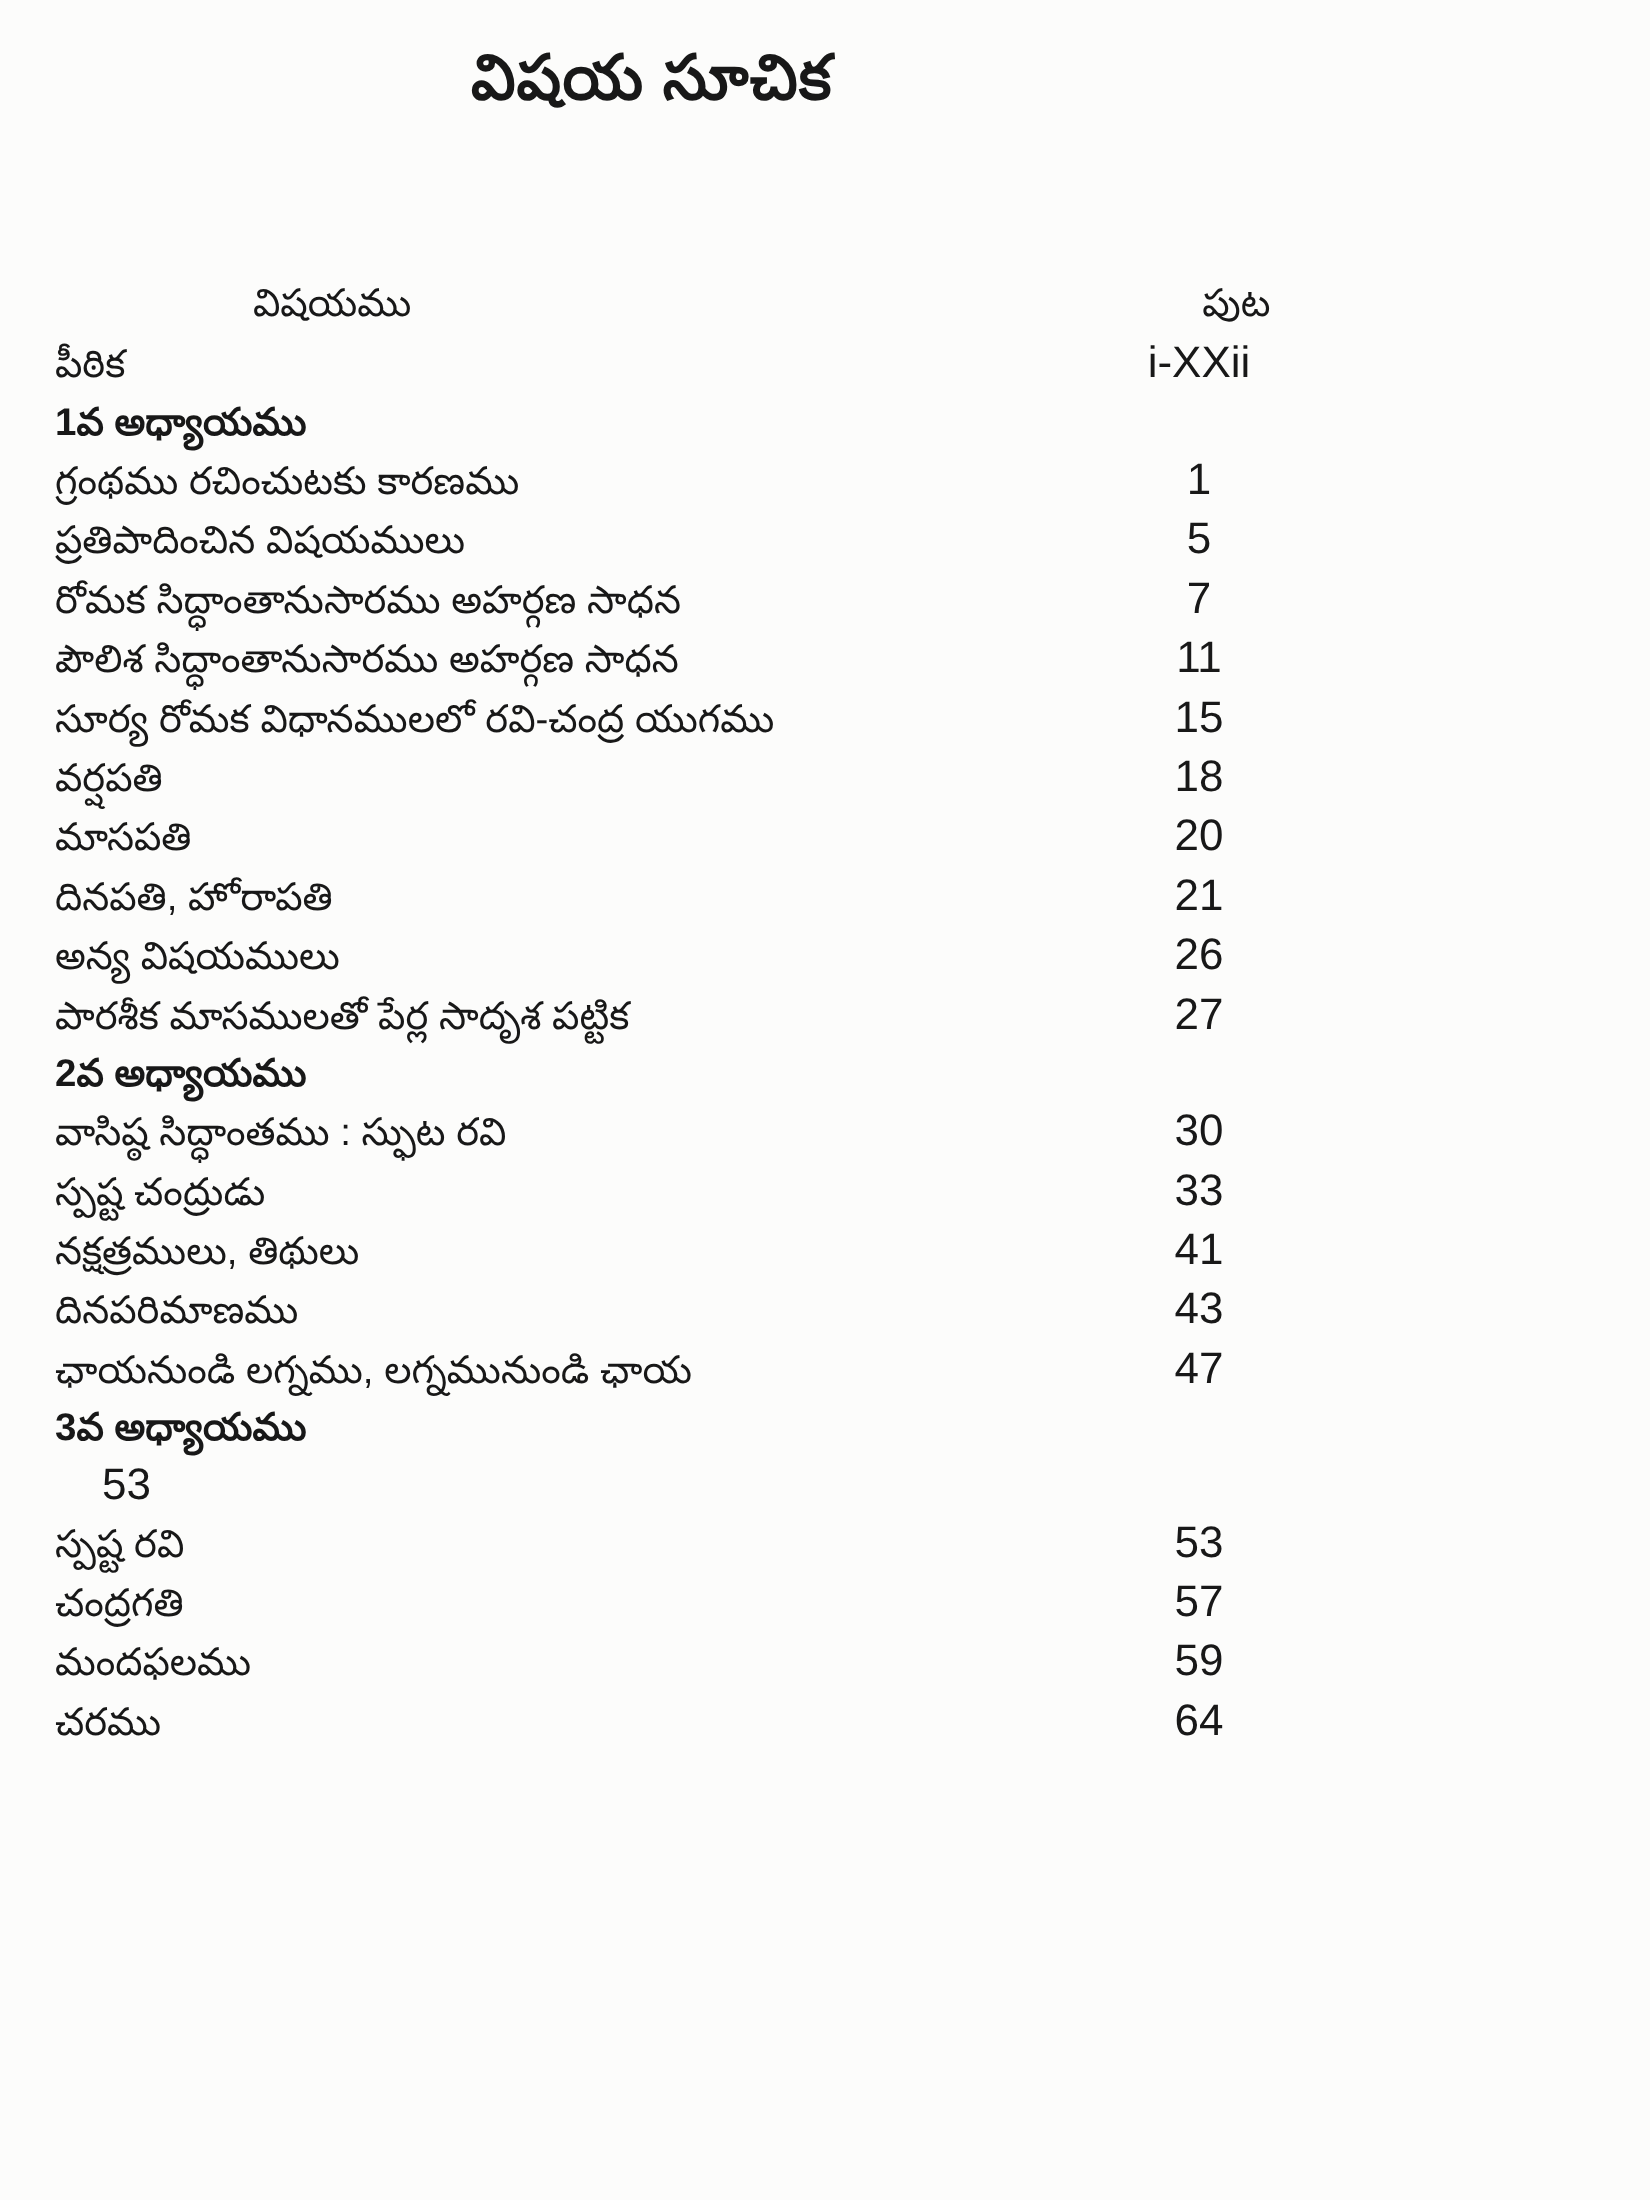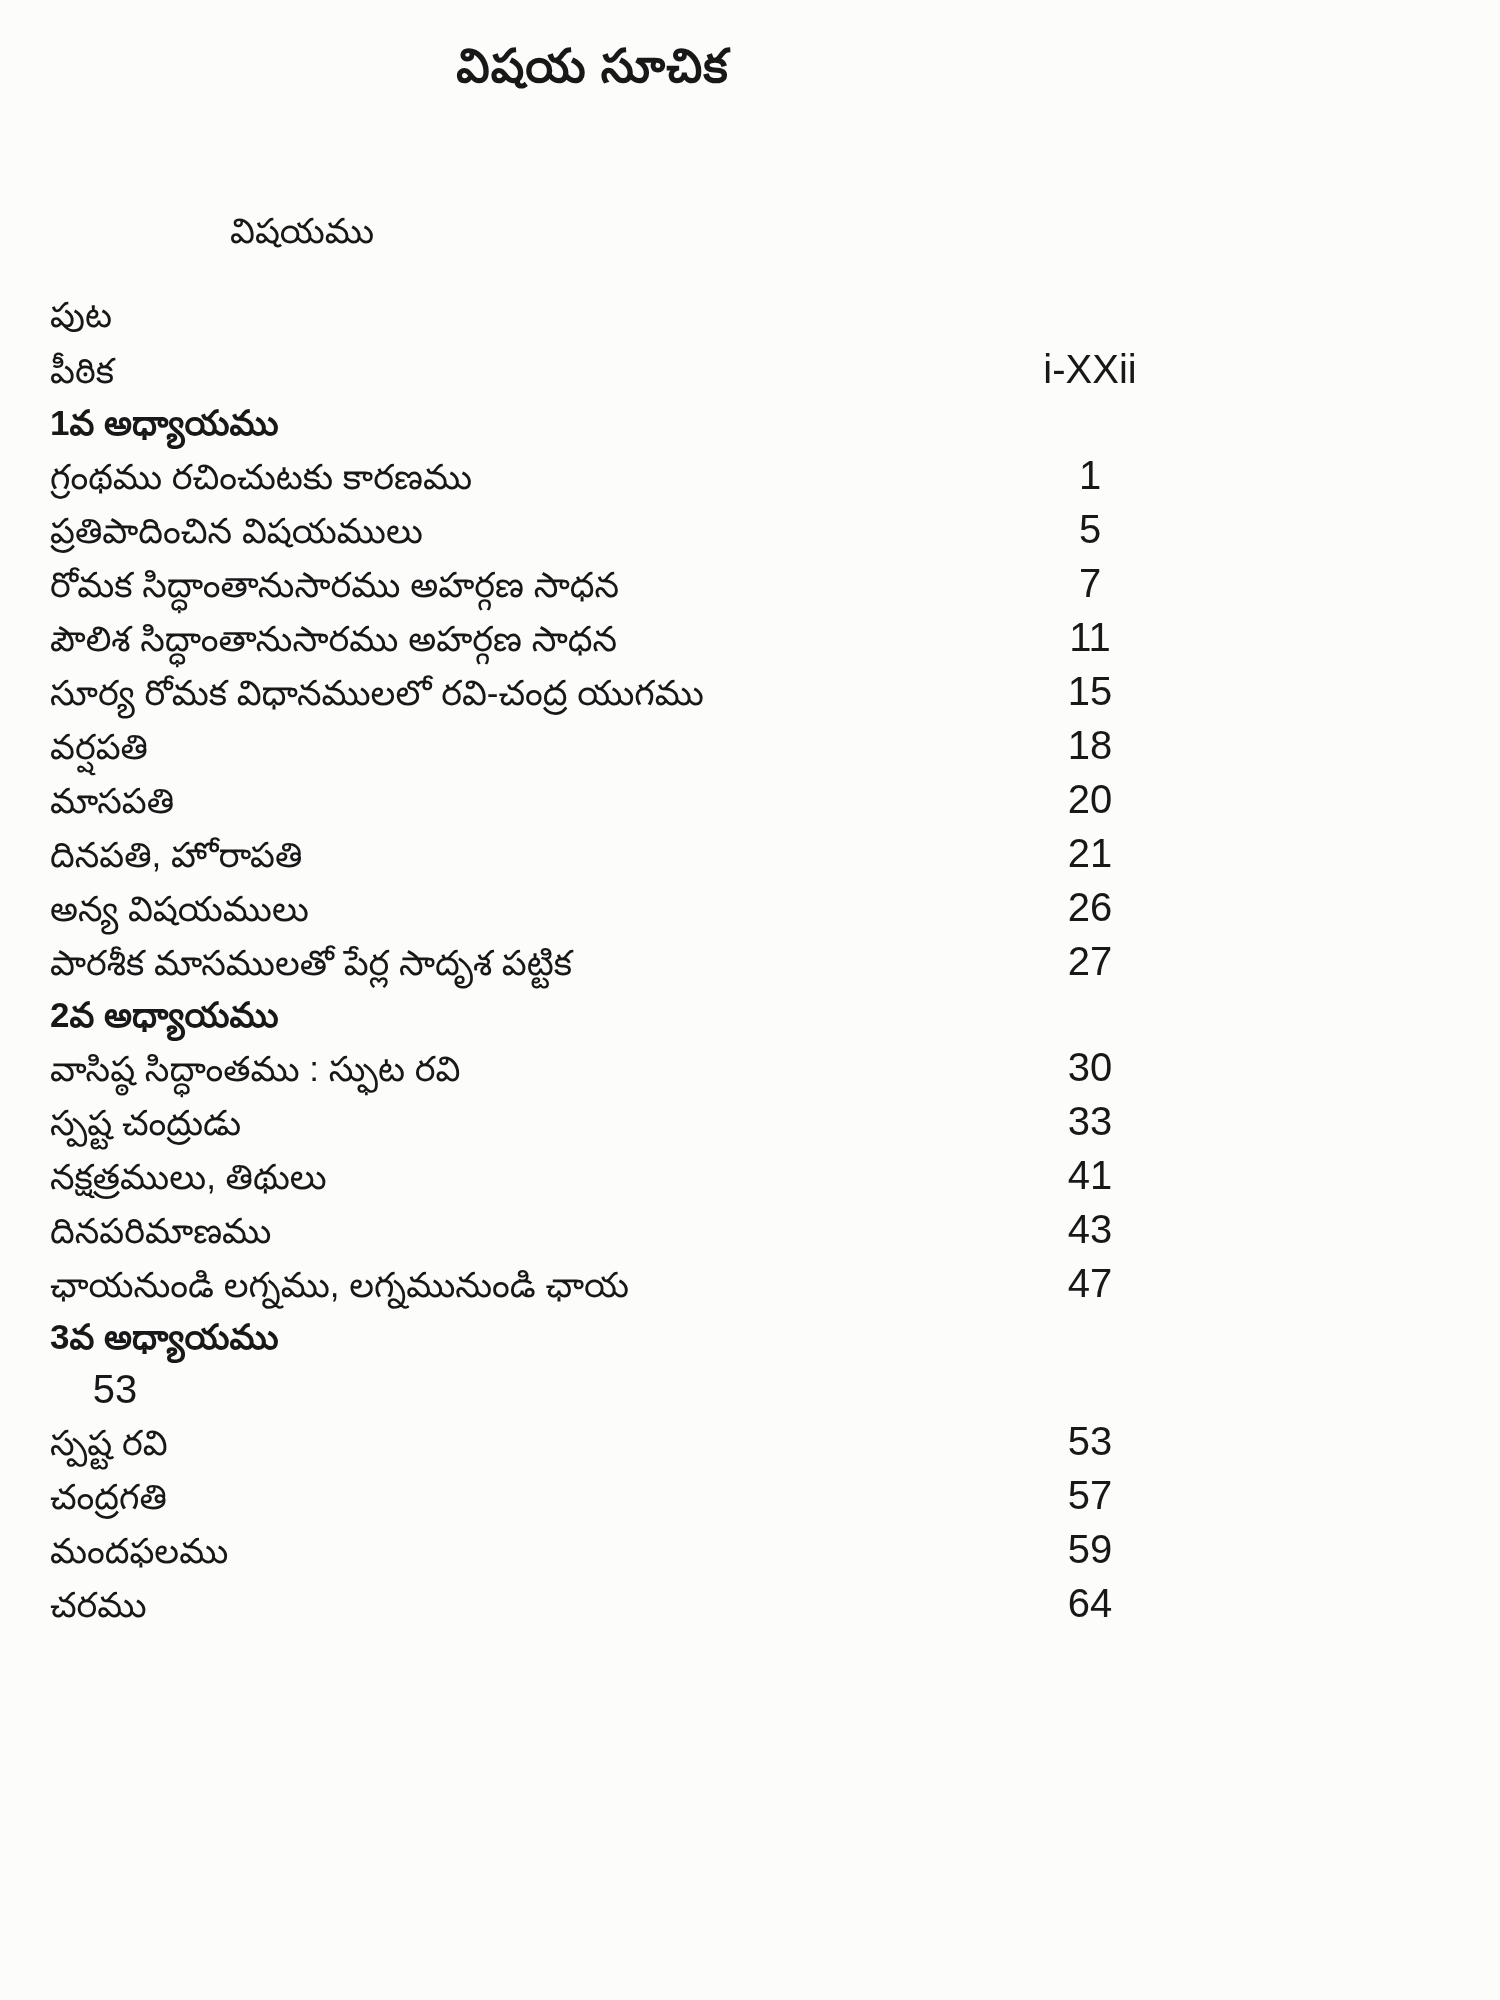--- a/index.html
+++ b/index.html
@@ -15,35 +15,34 @@
     overflow: hidden;
   }
   .page {
     width: 1105px;
     margin-left: 50px;
     padding-top: 38px;
     box-sizing: border-box;
   }
   .title {
     text-align: center;
-    font-size: 47px;
+    font-size: 57px;
     font-weight: 700;
     margin: 0;
     letter-spacing: 1px;
     
     padding-right: 20px;
   }
   .header-row {
     display: flex;
     justify-content: space-between;
     align-items: baseline;
     margin-top: 100px;
     font-size: 35px;
     line-height: 52px;
-    flex-direction: column;
   }
   .header-row .col-subject {
     padding-left: 180px;
   }
   .header-row .col-page {
     text-align: right;
     margin-top: 32px;
   }
   .toc-list {
     margin-top: 2px;

